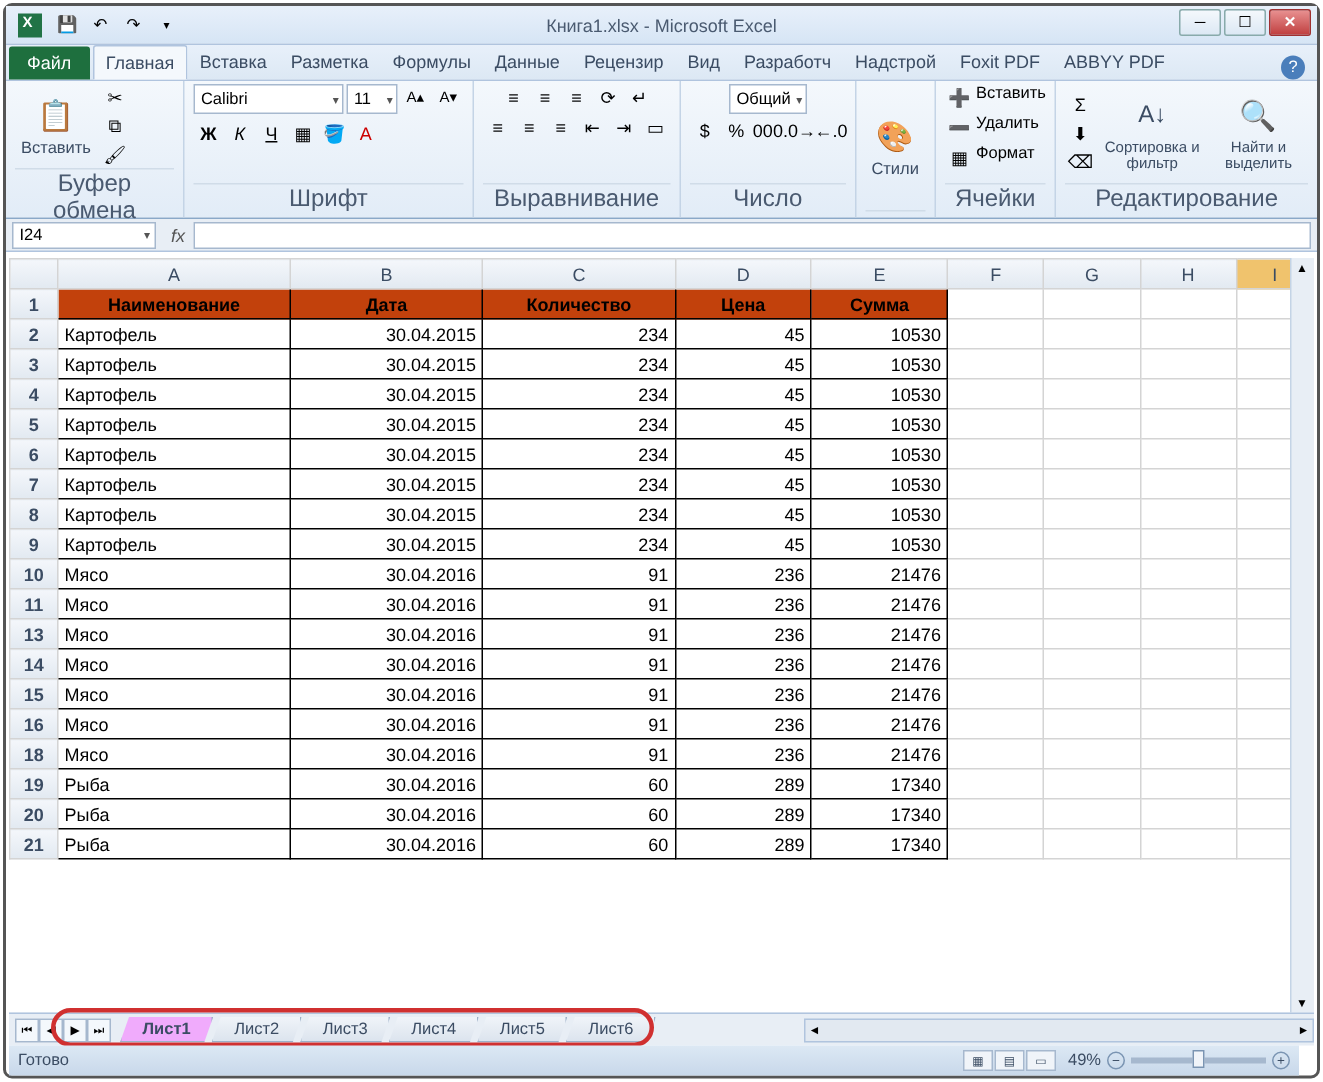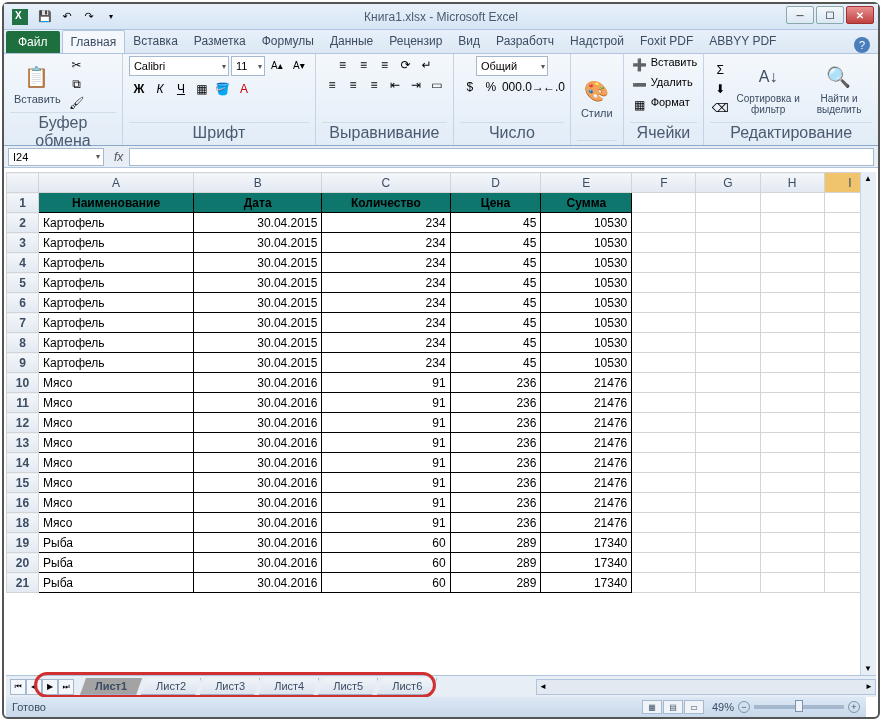--- a/index.html
+++ b/index.html
@@ -48,31 +48,31 @@
 .formula-input { flex: 1; height: 18px; border: 1px solid #a6b8ce; background: #fff; margin-right: 4px; }
 
 
 .grid-area { position: absolute; top: 168px; bottom: 42px; left: 2px; right: 2px; overflow: hidden; }
 .grid { border-collapse: collapse; width: 100%; }
 .grid th, .grid td { border: 1px solid #d4d4d4; font-size: 12px; height: 20px; }
 .grid .colhead th { background: linear-gradient(#f4f7fb,#e2e9f1); color: #3b4c63; font-weight: normal; text-align: center; }
 .grid .colhead th.sel { background: #f0c36d; }
 .grid .rowhead { background: linear-gradient(#f4f7fb,#e2e9f1); color: #3b4c63; text-align: center; width: 30px; }
 .grid .corner { background: #e8eef5; width: 30px; }
-.hdr-cell { background: #0f766e; text-align: center; font-weight: bold; border: 1px solid #000 !important; }
+.hdr-cell { background: #c2410c; text-align: center; font-weight: bold; border: 1px solid #000 !important; }
 .data-cell { border: 1px solid #000 !important; padding: 0 4px; }
 .tl { text-align: left; } .tr { text-align: right; }
 
 
 .sheet-bar { position: absolute; bottom: 20px; left: 2px; right: 2px; height: 22px; background: #e8eef5; display: flex; align-items: center; border-top: 1px solid #b0c4de; }
 .nav-btns { display: flex; margin-left: 4px; }
 .nav-btn { width: 16px; height: 16px; border: 1px solid #a6b8ce; background: #f4f8fc; font-size: 8px; display: flex; align-items: center; justify-content: center; cursor: pointer; }
 .sheet-tabs { display: flex; margin-left: 6px; position: relative; }
 .sheet-tab { padding: 2px 10px; font-size: 11px; background: linear-gradient(#f0f4f9,#dce4ee); border: 1px solid #9cb0c8; border-top: none; margin-right: -1px; cursor: pointer; color: #3b4c63; clip-path: polygon(6px 0, 100% 0, calc(100% - 6px) 100%, 0 100%); padding-left: 14px; padding-right: 14px; }
-.sheet-tab.active { background: #a3a3a3; font-weight: bold; }
+.sheet-tab.active { background: #f0abfc; font-weight: bold; }
 .callout { position: absolute; border: 3px solid #d03030; border-radius: 14px; pointer-events: none; }
 .hscroll { margin-left: auto; width: 340px; height: 16px; background: #e2e9f1; border: 1px solid #b0c4de; position: relative; }
 .hscroll::before { content: '◄'; position: absolute; left: 2px; font-size: 8px; top: 2px; }
 .hscroll::after { content: '►'; position: absolute; right: 2px; font-size: 8px; top: 2px; }
 
 
 .status-bar { position: absolute; bottom: 0; left: 2px; right: 12px; height: 20px; background: linear-gradient(#dce8f4,#c8d8ea); display: flex; align-items: center; font-size: 11px; color: #3b4c63; padding: 0 6px; }
 .status-bar .views { margin-left: auto; display: flex; gap: 1px; }
 .view-btn { width: 20px; height: 14px; border: 1px solid #a6b8ce; background: #f0f4f9; font-size: 8px; display: flex; align-items: center; justify-content: center; cursor: pointer; }
 .zoom { display: flex; align-items: center; margin-left: 8px; gap: 4px; }
@@ -175,21 +175,21 @@
           <span class="sbtn">⇤</span>
           <span class="sbtn">⇥</span>
           <span class="sbtn">▭</span>
         </div>
       </div>
       <div class="rgroup-label">Выравнивание</div>
     </div>
 
     <div class="rgroup">
       <div class="rgroup-body" style="flex-direction:column">
-        <div class="combo" style="width:72px">Общий</div>
+        <div class="combo" style="width:52px">Общий</div>
         <div class="btn-row">
           <span class="sbtn">$</span>
           <span class="sbtn">%</span>
           <span class="sbtn">000</span>
           <span class="sbtn">.0→</span>
           <span class="sbtn">←.0</span>
         </div>
       </div>
       <div class="rgroup-label">Число</div>
     </div>
@@ -391,32 +391,20 @@
             <td class="data-cell tr">30.04.2016</td>
             <td class="data-cell tr">91</td>
             <td class="data-cell tr">236</td>
             <td class="data-cell tr">21476</td>
             <td></td>
             <td></td>
             <td></td>
             <td></td>
           </tr>
           <tr>
-            <th class="rowhead">12</th>
-            <td class="data-cell tl">Мясо</td>
-            <td class="data-cell tr">30.04.2016</td>
-            <td class="data-cell tr">91</td>
-            <td class="data-cell tr">236</td>
-            <td class="data-cell tr">21476</td>
-            <td></td>
-            <td></td>
-            <td></td>
-            <td></td>
-          </tr>
-          <tr>
             <th class="rowhead">13</th>
             <td class="data-cell tl">Мясо</td>
             <td class="data-cell tr">30.04.2016</td>
             <td class="data-cell tr">91</td>
             <td class="data-cell tr">236</td>
             <td class="data-cell tr">21476</td>
             <td></td>
             <td></td>
             <td></td>
             <td></td>

